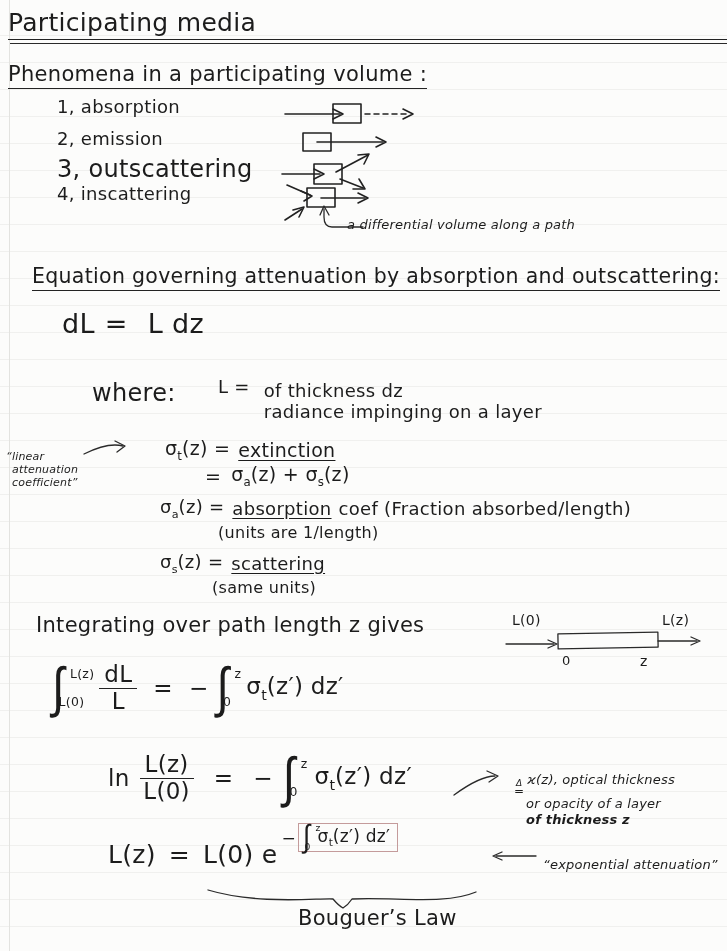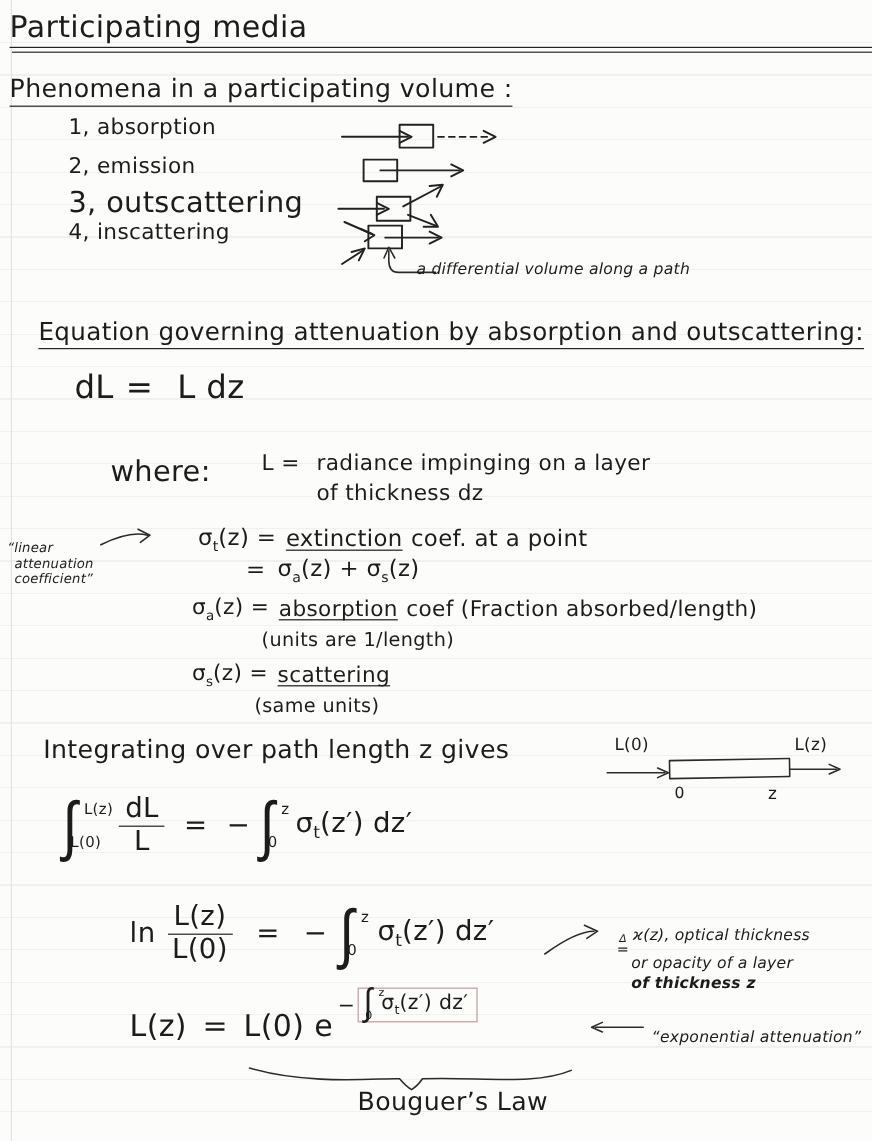--- a/index.html
+++ b/index.html
@@ -97,39 +97,38 @@
 <div class="eqrow" style="left:62px;top:308px;font-size:27px;">
   <span>dL</span>
   <span style="margin:0 10px;">=</span>
   <span style="margin-left:10px;">L dz</span>
 </div>
 
 <div class="abs hand" style="left:92px;top:379px;font-size:24px;">where:</div>
 <div class="abs hand" style="left:218px;top:376px;font-size:18px;">
   <span>L =</span>
   <span style="display:inline-block;vertical-align:top;margin-left:8px;">
+    <span style="display:block;margin-top:4px;">of thickness dz</span>
     <span style="display:block;">radiance impinging on a layer</span>
-    <span style="display:block;margin-top:4px;">of thickness dz</span>
   </span>
 </div>
 
 <div class="abs it small-note" style="left:6px;top:438px;font-size:11px;line-height:13px;">
   <span style="display:block;">“linear</span>
   <span style="display:block;padding-left:6px;">attenuation</span>
   <span style="display:block;padding-left:6px;">coefficient”</span>
 </div>
 <svg class="abs" style="left:82px;top:438px;" width="50" height="20">
   <path class="thin" d="M2,16 Q26,4 41,8"></path>
     <path class="thin" d="M33,3 L43,8 L35,14"></path>
 </svg>
 
 <div class="eqrow" style="left:165px;top:437px;font-size:19px;">
   <span><span>σ</span><sub class="ss">t</sub><span>(z) =</span></span>
   <span class="wul" style="margin-left:8px;">extinction</span>
-  <span style="margin-left:7px;">coef. at a point</span>
 </div>
 <div class="eqrow" style="left:205px;top:463px;font-size:19px;">
   <span>=</span>
   <span style="margin-left:10px;"><span>σ</span><sub class="ss">a</sub><span>(z) + </span><span>σ</span><sub class="ss">s</sub><span>(z)</span></span>
 </div>
 
 <div class="eqrow" style="left:160px;top:496px;font-size:18px;">
   <span><span>σ</span><sub class="ss">a</sub><span>(z) =</span></span>
   <span class="wul" style="margin-left:8px;">absorption</span>
   <span style="margin-left:7px;">coef (Fraction absorbed/length)</span>

